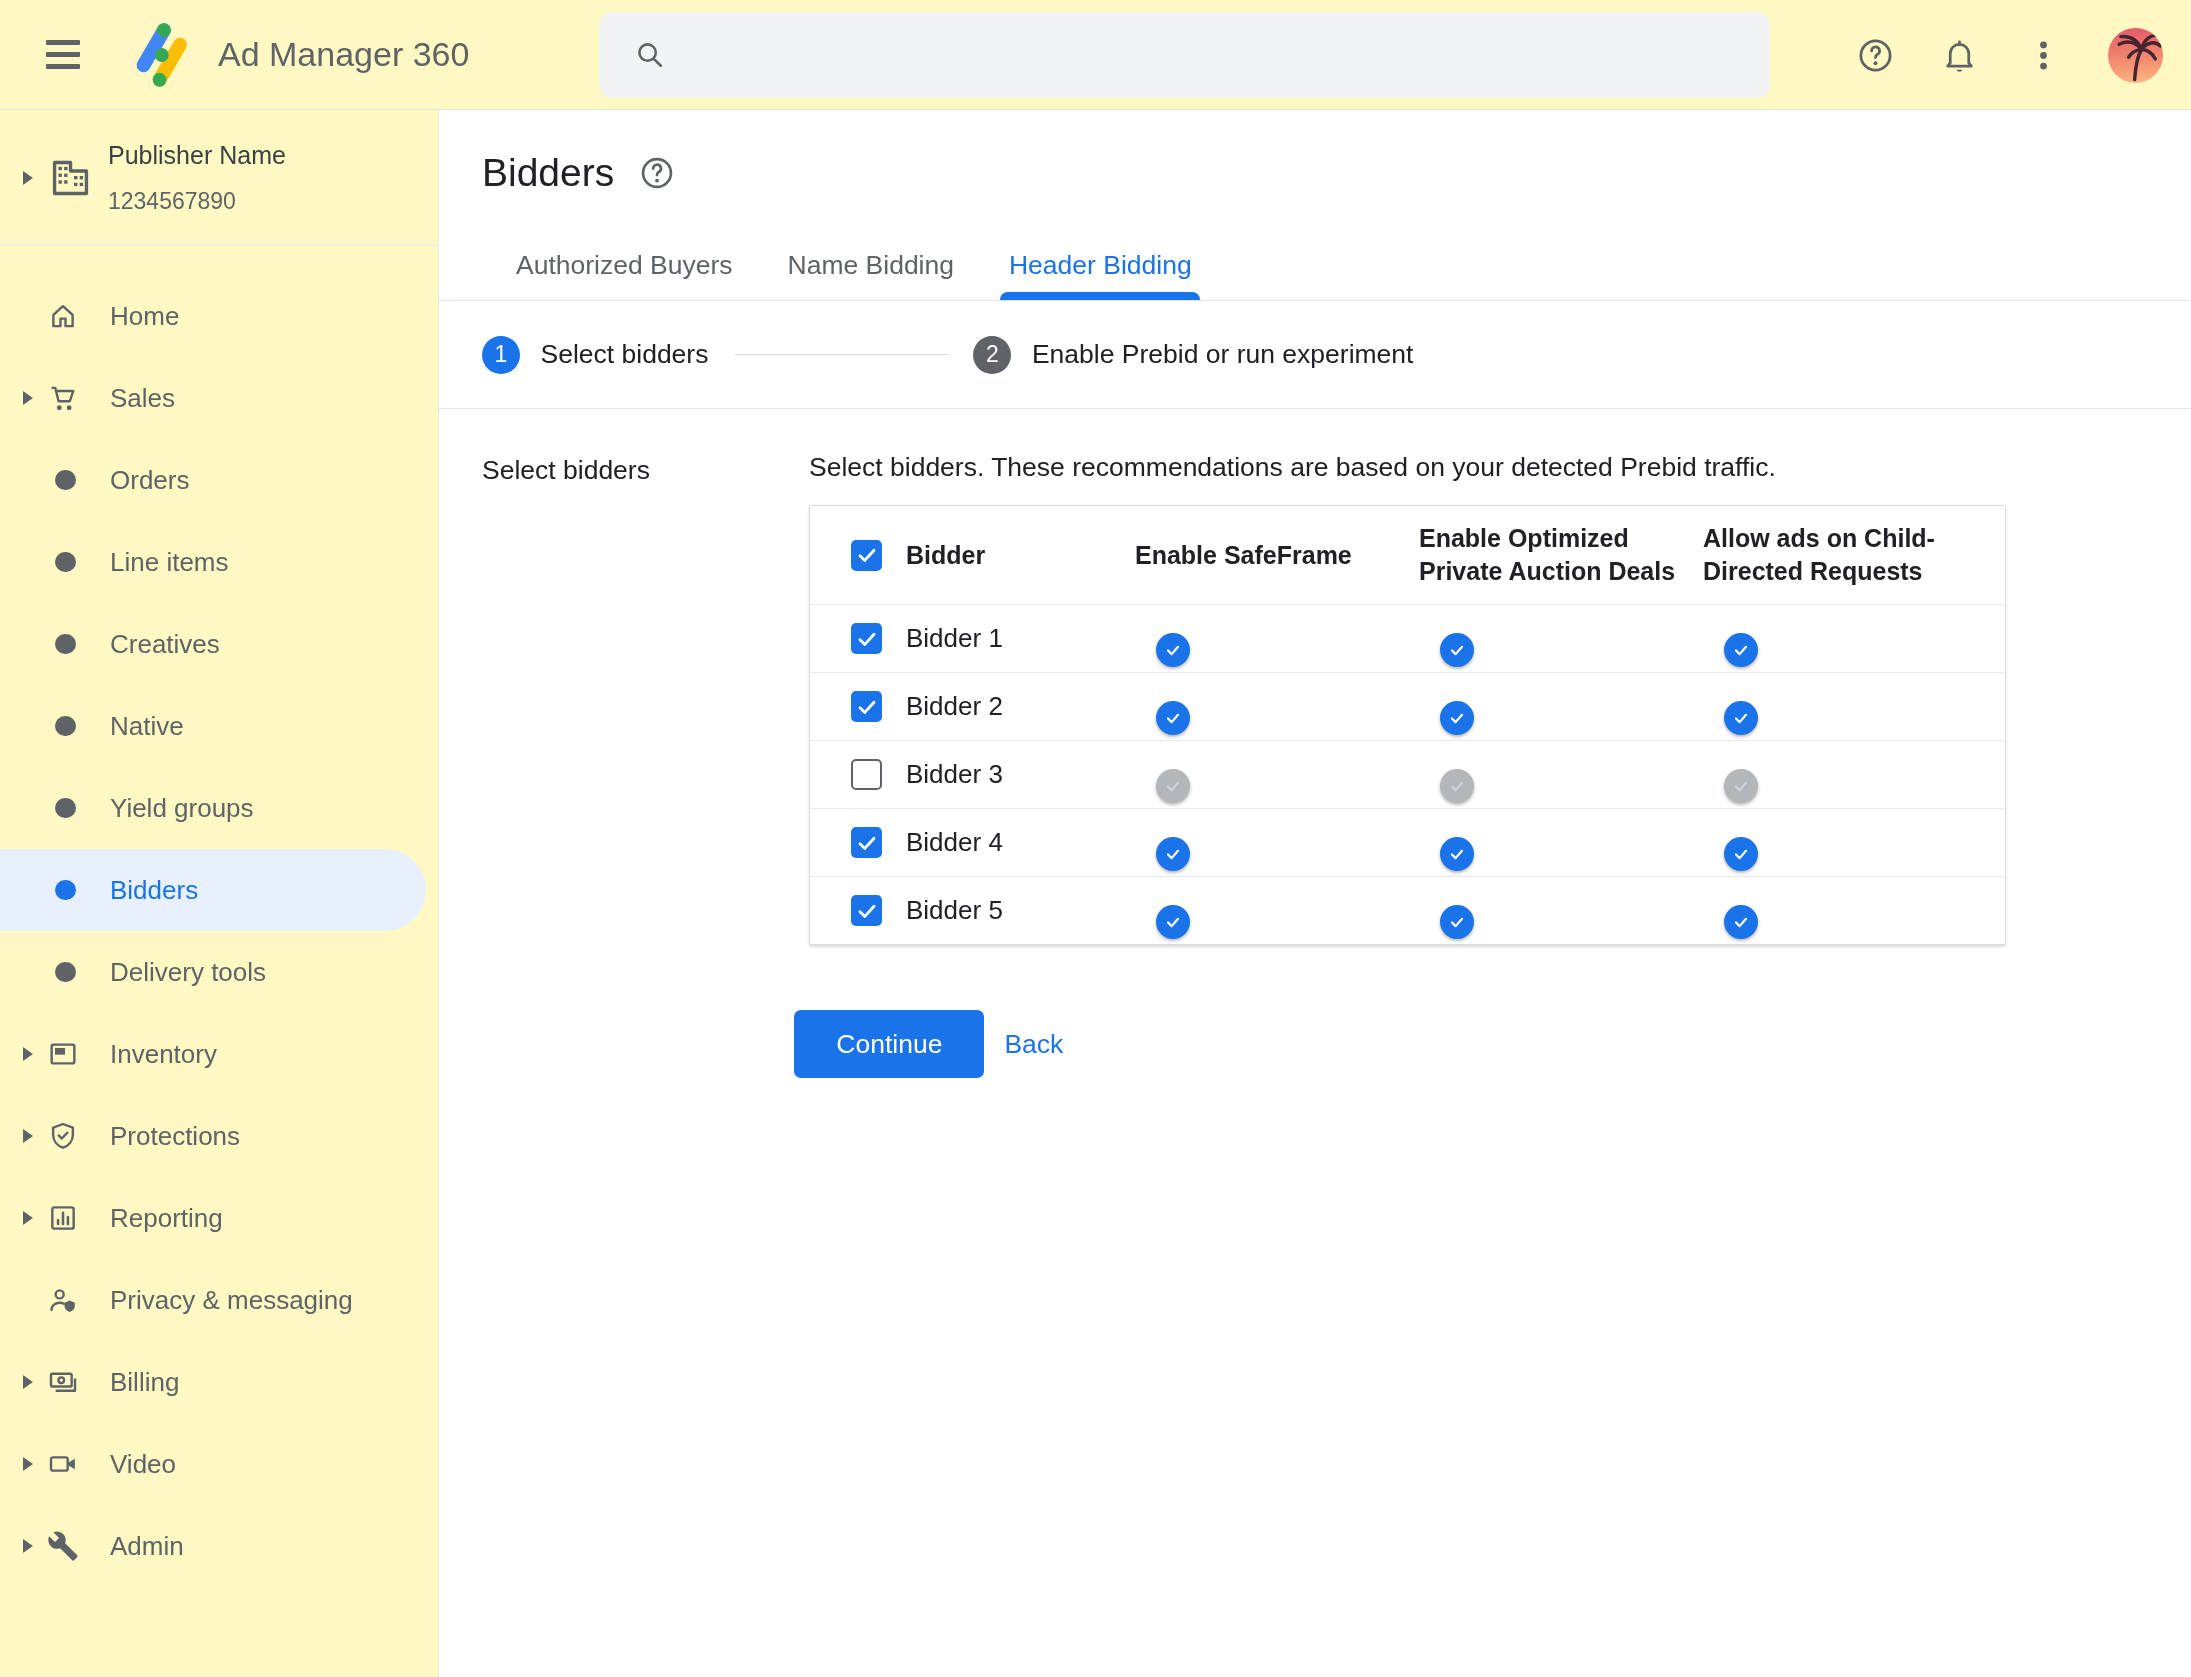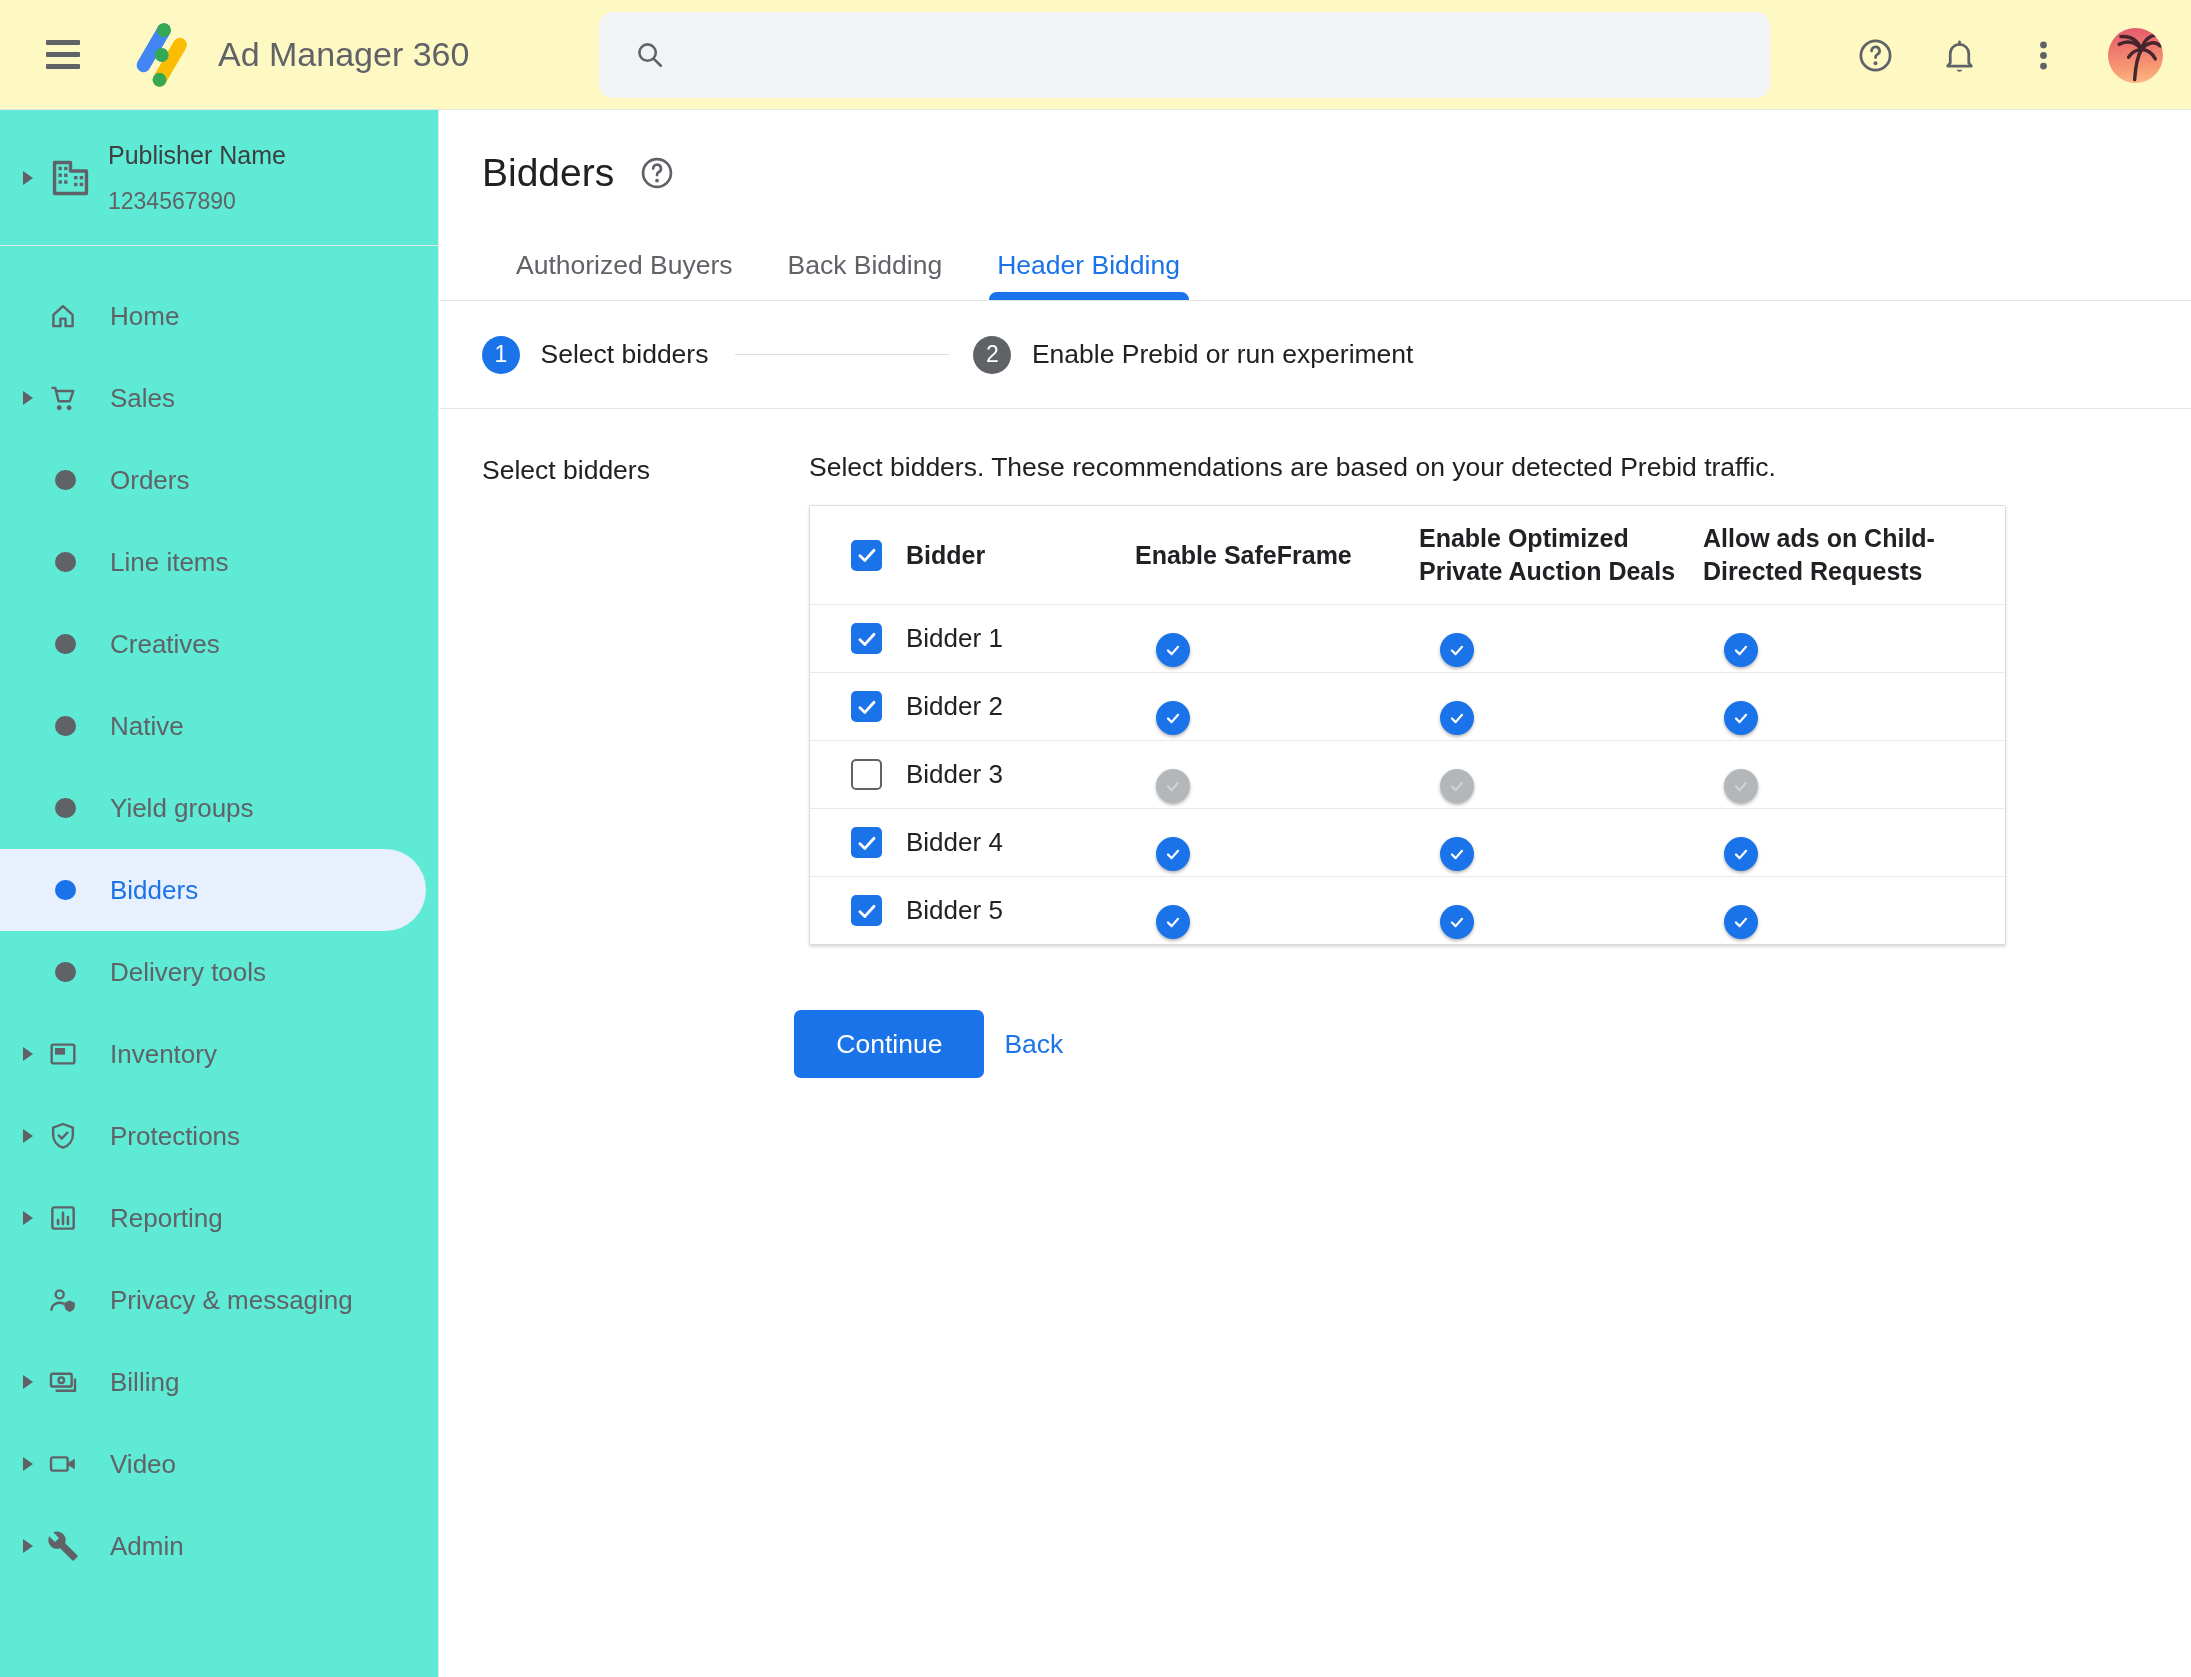--- a/index.html
+++ b/index.html
@@ -34,21 +34,21 @@
   .topbar-right { position:absolute; right:29px; top:0; height:110px; display:flex; align-items:center; gap:45px; }
   .icon-btn { background:none; border:none; padding:0; cursor:pointer; width:39px; height:39px; display:flex; align-items:center; justify-content:center; }
   .avatar {
     width:55px; height:55px; border-radius:50%; overflow:hidden; border:none; padding:0; cursor:pointer;
     background:linear-gradient(175deg,#e4576d 0%, #ee7a6e 38%, #f79a73 72%, #fbbd85 100%);
   }
 
   
   .sidebar {
     position:absolute; top:110px; left:0; width:439px; height:1568px;
-    background:#5eead4; border-right:0.9px solid #e6e8eb;
+    background:#fef9c3; border-right:0.9px solid #e6e8eb;
   }
   .publisher { height:135px; display:flex; align-items:center; position:relative; }
   .tri-right { width:0; height:0; border-top:7.7px solid transparent; border-bottom:7.7px solid transparent; border-left:10.3px solid #5f6368; }
   .tri-down  { width:0; height:0; border-left:7.7px solid transparent; border-right:7.7px solid transparent; border-top:10.3px solid #1a73e8; }
   .publisher .tri-right { position:absolute; left:23px; }
   .publisher-icon { position:absolute; left:48px; }
   .publisher-text { margin-left:108px; }
   .publisher-name { font-size:25px; color:#3c4043; }
   .publisher-id { font-size:23px; color:#5f6368; margin-top:18px; }
   .sidebar-divider { border:none; border-top:0.9px solid #e6e8eb; margin:0; }
@@ -336,21 +336,21 @@
         <circle cx="12" cy="16.8" r="1.2" fill="#5f6368"></circle>
       </svg>
     </span>
   </div>
 
   <div class="tabs">
     <div class="tab">
       <span>Authorized Buyers</span>
     </div>
     <div class="tab">
-      <span>Back Bidding</span>
+      <span>Name Bidding</span>
     </div>
     <div class="tab active">
       <span>Header Bidding</span>
     </div>
   </div>
 
   <div class="stepper">
     <div class="step active">
       <span class="step-circle">1</span>
       <span class="step-label">Select bidders</span>

